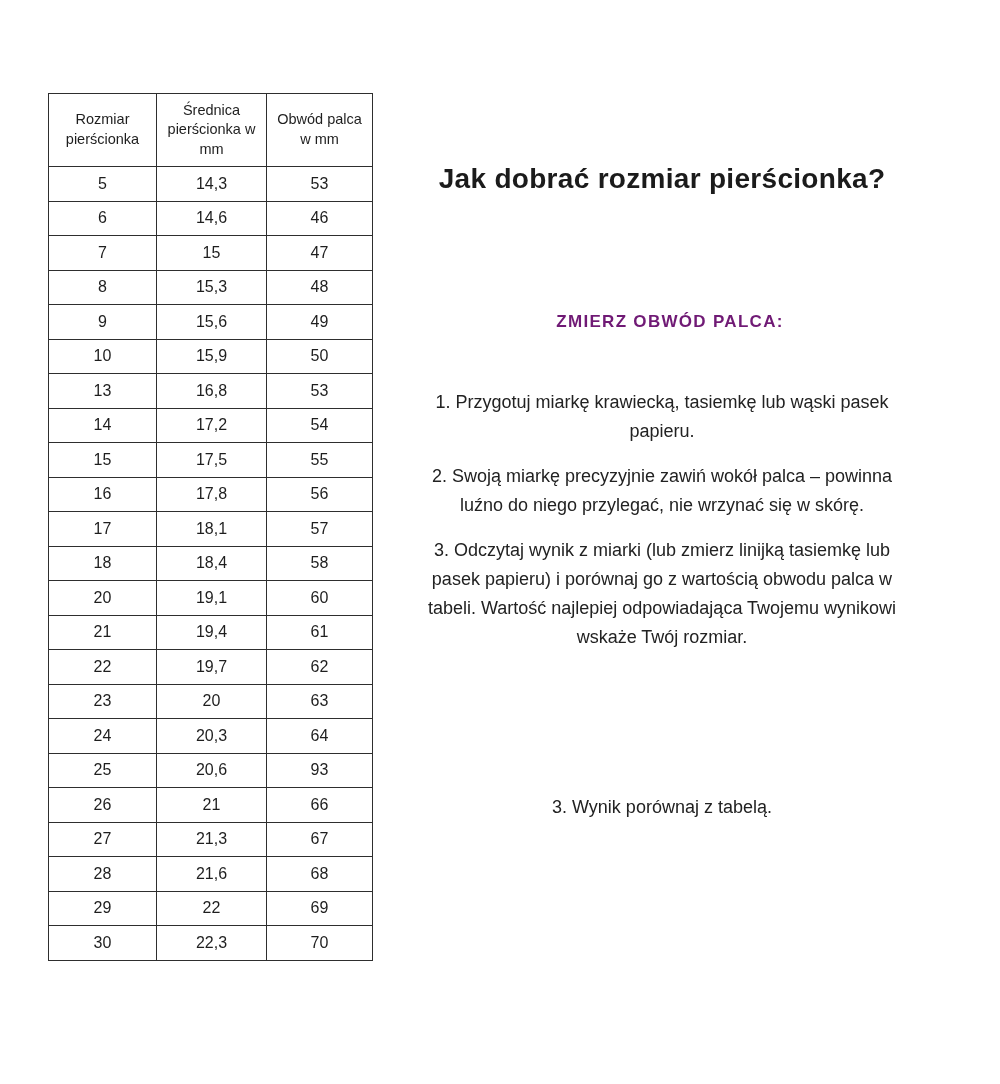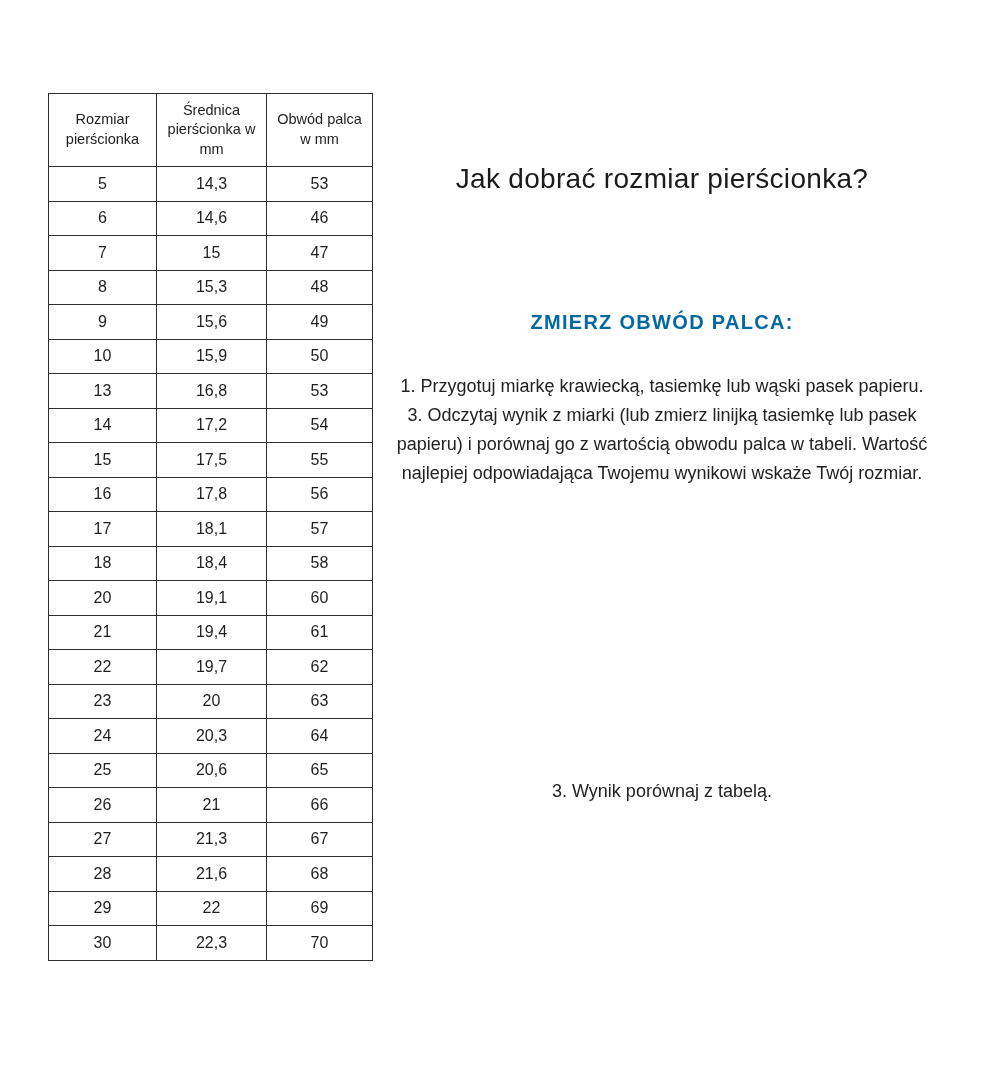--- a/index.html
+++ b/index.html
@@ -55,48 +55,48 @@
     text-align: center;
   }
   .page-title {
     position: absolute;
     top: 161px;
     left: 0;
     width: 100%;
     margin: 0;
     font-size: 28px;
     line-height: 36px;
-    font-weight: 400;
+    font-weight: 700;
     letter-spacing: 0.3px;
     color: #1b1b1b;
   }
   .section-heading {
     position: absolute;
-    left: 0;
+    left: 8px;
     width: 100%;
     margin: 0;
-    font-size: 20px;
+    font-size: 17px;
     line-height: 20px;
     font-weight: 700;
     letter-spacing: 1.3px;
-    color: #0369a1;
+    color: #701a75;
   }
   .heading-1 { top: 312px; }
   .heading-2 { top: 718px; }
   .steps {
     position: absolute;
     left: 0;
     width: 100%;
     font-size: 18px;
     line-height: 29px;
     color: #222222;
   }
   .steps-1 { top: 372px; }
   .steps-2 { top: 777px; }
-  .step { margin: 0; }
+  .step { margin: 16px; }
 </style>
 </head>
 <body>
 
 <div class="page">
 
   <table class="size-table">
     <colgroup>
       <col style="width:108px">
       <col style="width:110px">
@@ -191,21 +191,21 @@
           <td>63</td>
         </tr>
         <tr>
           <td>24</td>
           <td>20,3</td>
           <td>64</td>
         </tr>
         <tr>
           <td>25</td>
           <td>20,6</td>
-          <td>65</td>
+          <td>93</td>
         </tr>
         <tr>
           <td>26</td>
           <td>21</td>
           <td>66</td>
         </tr>
         <tr>
           <td>27</td>
           <td>21,3</td>
           <td>67</td>
@@ -227,20 +227,21 @@
         </tr>
       </tbody>
   </table>
 
   <div class="right-panel">
     <h1 class="page-title">Jak dobrać rozmiar pierścionka?</h1>
 
     <h2 class="section-heading heading-1">ZMIERZ OBWÓD PALCA:</h2>
     <div class="steps steps-1">
         <p class="step">1. Przygotuj miarkę krawiecką, tasiemkę lub wąski pasek papieru.</p>
+        <p class="step">2. Swoją miarkę precyzyjnie zawiń wokół palca – powinna luźno do niego przylegać, nie wrzynać się w skórę.</p>
         <p class="step">3. Odczytaj wynik z miarki (lub zmierz linijką tasiemkę lub pasek papieru) i porównaj go z wartością obwodu palca w tabeli. Wartość najlepiej odpowiadająca Twojemu wynikowi wskaże Twój rozmiar.</p>
       </div>
 
     <div class="steps steps-2">
         <p class="step">3. Wynik porównaj z tabelą.</p>
       </div>
   </div>
 
 </div>
 

